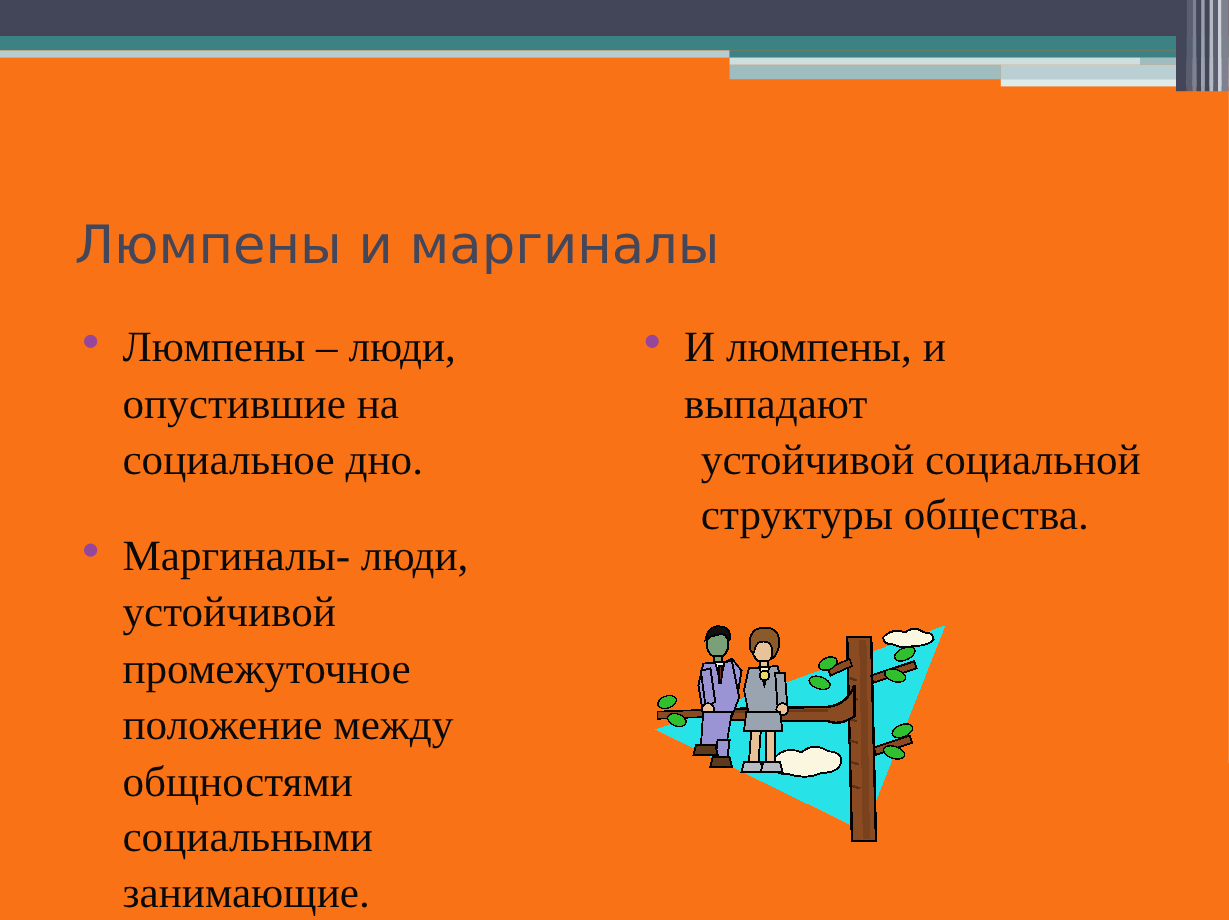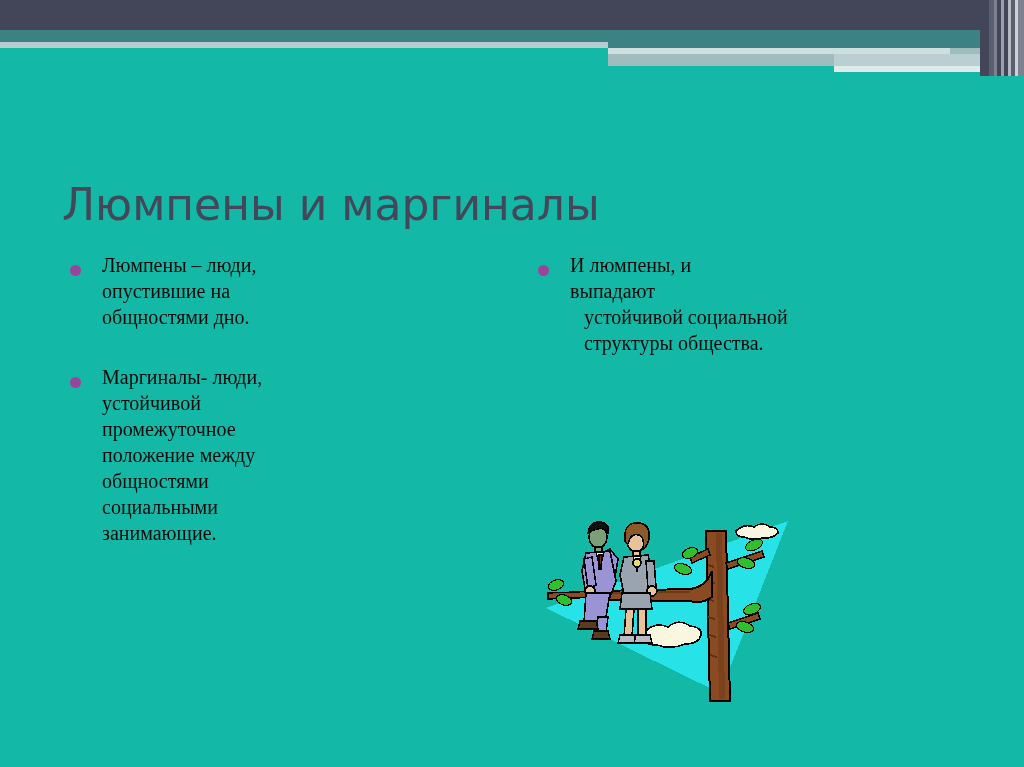--- a/index.html
+++ b/index.html
@@ -14,21 +14,21 @@
     font-family: "Liberation Serif", "DejaVu Serif", serif;
     overflow: hidden;
     position: relative;
   }
 
   .slide {
     position: absolute;
     inset: 0;
     width: 1024px;
     height: 767px;
-    background: #14b8a6;
+    background: #f97316;
     overflow: hidden;
   }
 
   
   .deco {
     position: absolute;
     top: 0;
     left: 0;
     width: 1024px;
     height: 90px;
@@ -144,22 +144,22 @@
   }
 
   ul.bullets {
     list-style: none;
     margin: 0;
     padding: 0;
   }
   ul.bullets > li {
     position: relative;
     padding-left: 42px;
-    margin: 0 0 34px 0;
-    font-size: 20px;
+    margin: 14px 0 34px 0;
+    font-size: 36px;
     line-height: 1.30;
     color: #0a0a0a;
     font-family: "Liberation Serif", "DejaVu Serif", serif;
   }
   ul.bullets > li:last-child {
     margin-bottom: 0;
   }
   ul.bullets > li .dot {
     position: absolute;
     left: 10px;
@@ -221,21 +221,21 @@
   </div>
 
   <h1 class="title">Люмпены и маргиналы</h1>
 
   <div class="col col-left">
     <ul class="bullets" id="left-bullets">
         <li>
           <span class="dot" style="background: rgb(150, 70, 155);"></span>
           <span class="bullet-text">Люмпены – люди,</span>
           <span class="bullet-text">опустившие на</span>
-          <span class="bullet-text">общностями дно.</span>
+          <span class="bullet-text">социальное дно.</span>
         </li>
         <li>
           <span class="dot" style="background: rgb(150, 70, 155);"></span>
           <span class="bullet-text">Маргиналы- люди,</span>
           <span class="bullet-text">устойчивой</span>
           <span class="bullet-text">промежуточное</span>
           <span class="bullet-text">положение между</span>
           <span class="bullet-text">общностями</span>
           <span class="bullet-text">социальными</span>
           <span class="bullet-text">занимающие.</span>

